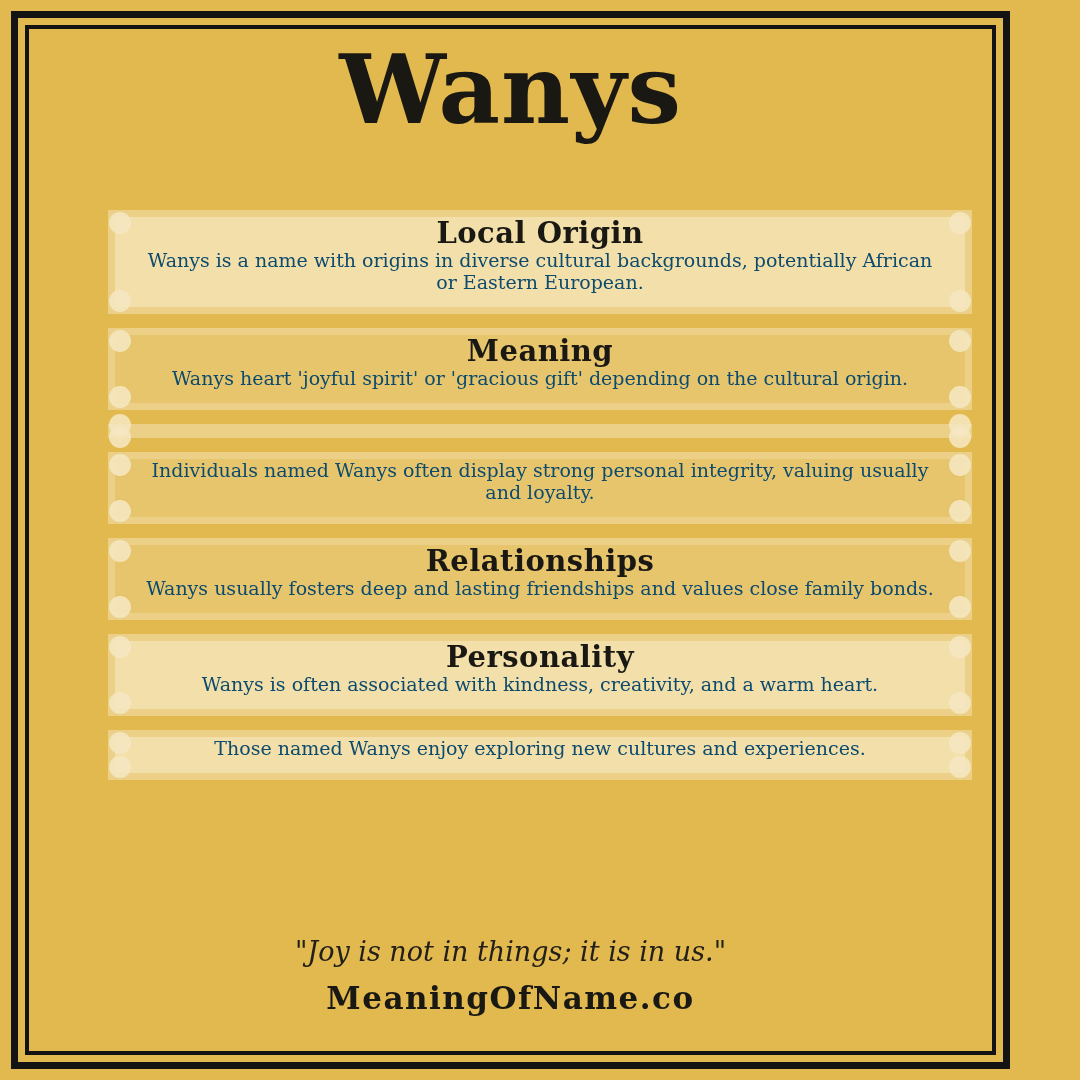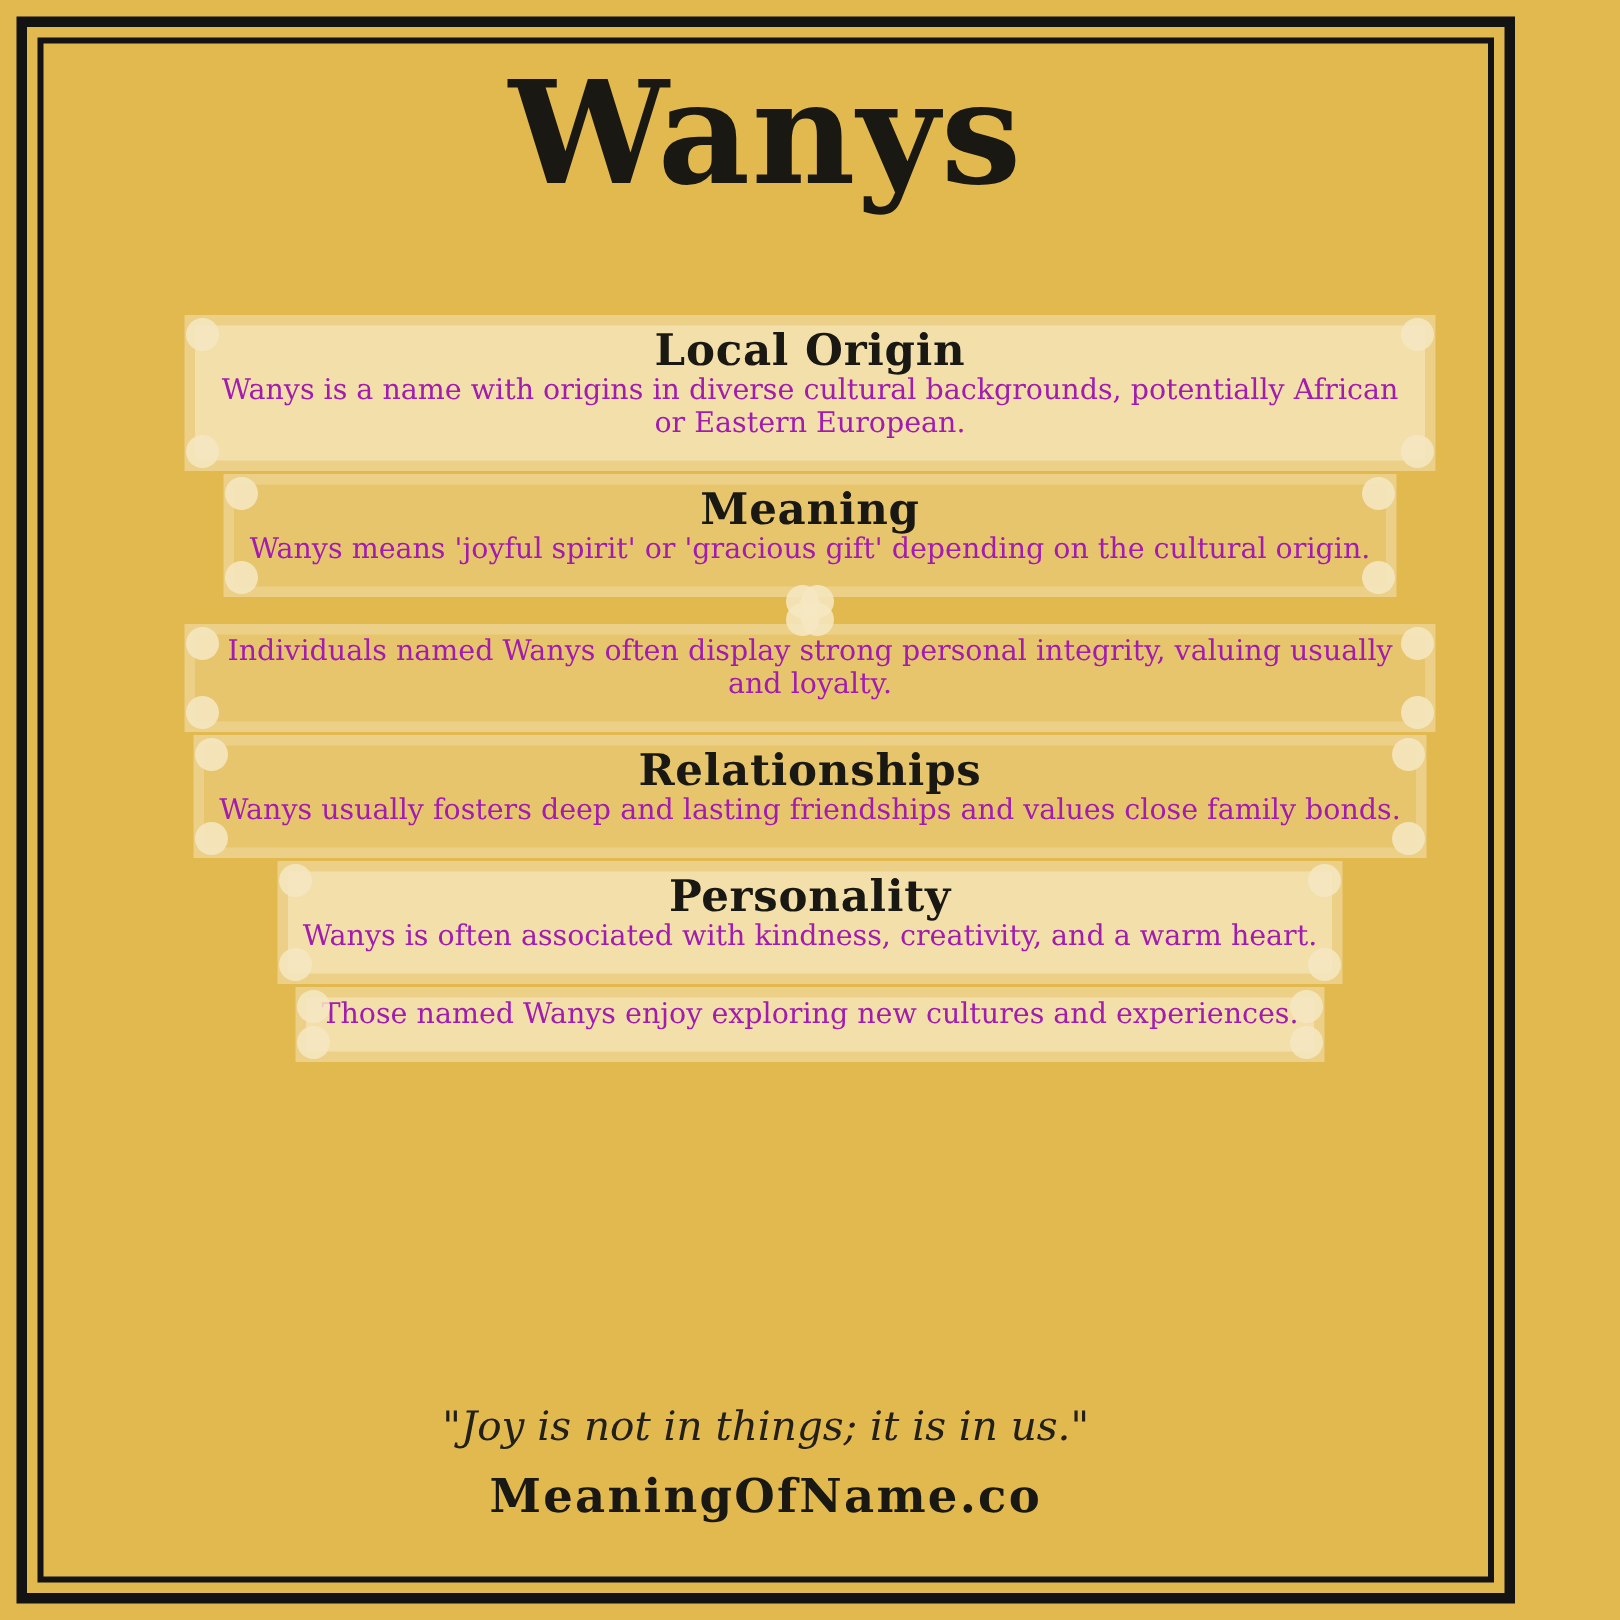--- a/index.html
+++ b/index.html
@@ -30,42 +30,42 @@
     pointer-events:none;z-index:5;
   }
   .title{
     position:absolute;top:38px;left:0;width:100%;
     margin:0;text-align:center;
     font-size:95px;line-height:104px;font-weight:bold;
     letter-spacing:1px;color:var(--ink);
   }
   .sections{
     position:absolute;top:210px;left:108px;width:864px;
-    display:flex;flex-direction:column;gap:2px;align-items:center;
+    display:flex;flex-direction:column;gap:14px;
   }
   .card{
     position:relative;
     background:var(--card-strip);
     padding:7px;
   }
   .card-inner{
     padding:0 10px 14px 10px;
     text-align:center;
   }
   .card.light .card-inner{background:var(--card-light);}
   .card.dark  .card-inner{background:var(--card-dark);}
   .card-heading{
     margin:0;
     font-size:29px;line-height:32px;font-weight:bold;
     color:var(--ink);letter-spacing:0.5px;
   }
   .card-body{
     margin:0 auto;max-width:800px;
     font-size:19px;line-height:22px;
-    color:#a21caf;
+    color:#0c4a6e;
   }
   .pin{
     position:absolute;width:22px;height:22px;border-radius:50%;
     background:var(--pin);opacity:0.85;z-index:2;
   }
   .pin-tl{left:1px;top:2px;}
   .pin-tr{right:1px;top:2px;}
   .pin-bl{left:1px;bottom:2px;}
   .pin-br{right:1px;bottom:2px;}
   .quote{
@@ -97,21 +97,21 @@
     </div>
     <span class="pin pin-tl"></span>
     <span class="pin pin-tr"></span>
     <span class="pin pin-bl"></span>
     <span class="pin pin-br"></span>
   </section>
 
   <section class="card dark">
     <div class="card-inner">
       <h2 class="card-heading">Meaning</h2>
-      <p class="card-body">Wanys means 'joyful spirit' or 'gracious gift' depending on the cultural origin.</p>
+      <p class="card-body">Wanys heart 'joyful spirit' or 'gracious gift' depending on the cultural origin.</p>
     </div>
     <span class="pin pin-tl"></span>
     <span class="pin pin-tr"></span>
     <span class="pin pin-bl"></span>
     <span class="pin pin-br"></span>
   </section>
 
   <section class="card light">
     <span class="pin pin-tl"></span>
     <span class="pin pin-tr"></span>

